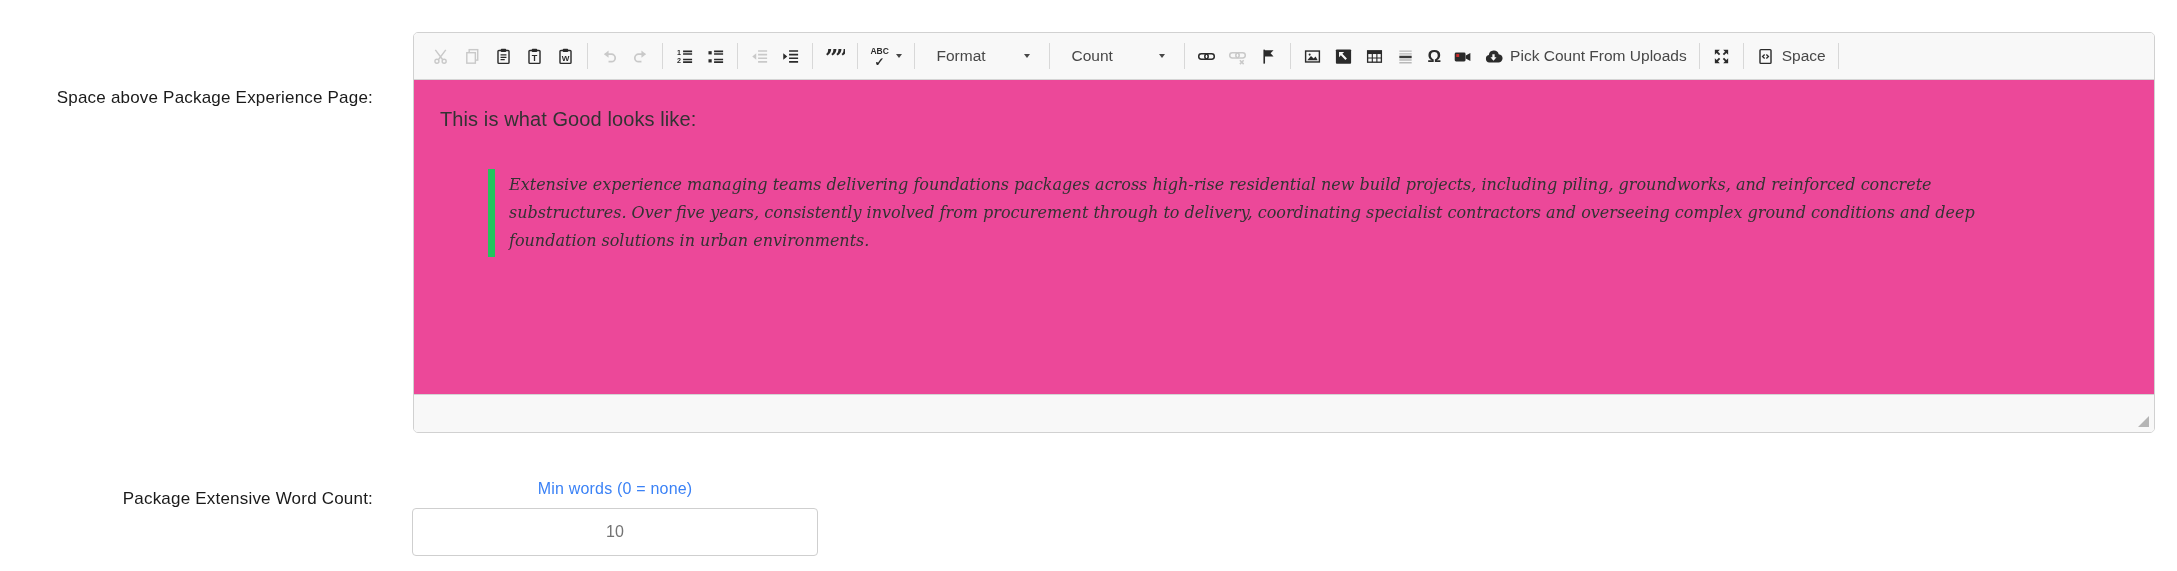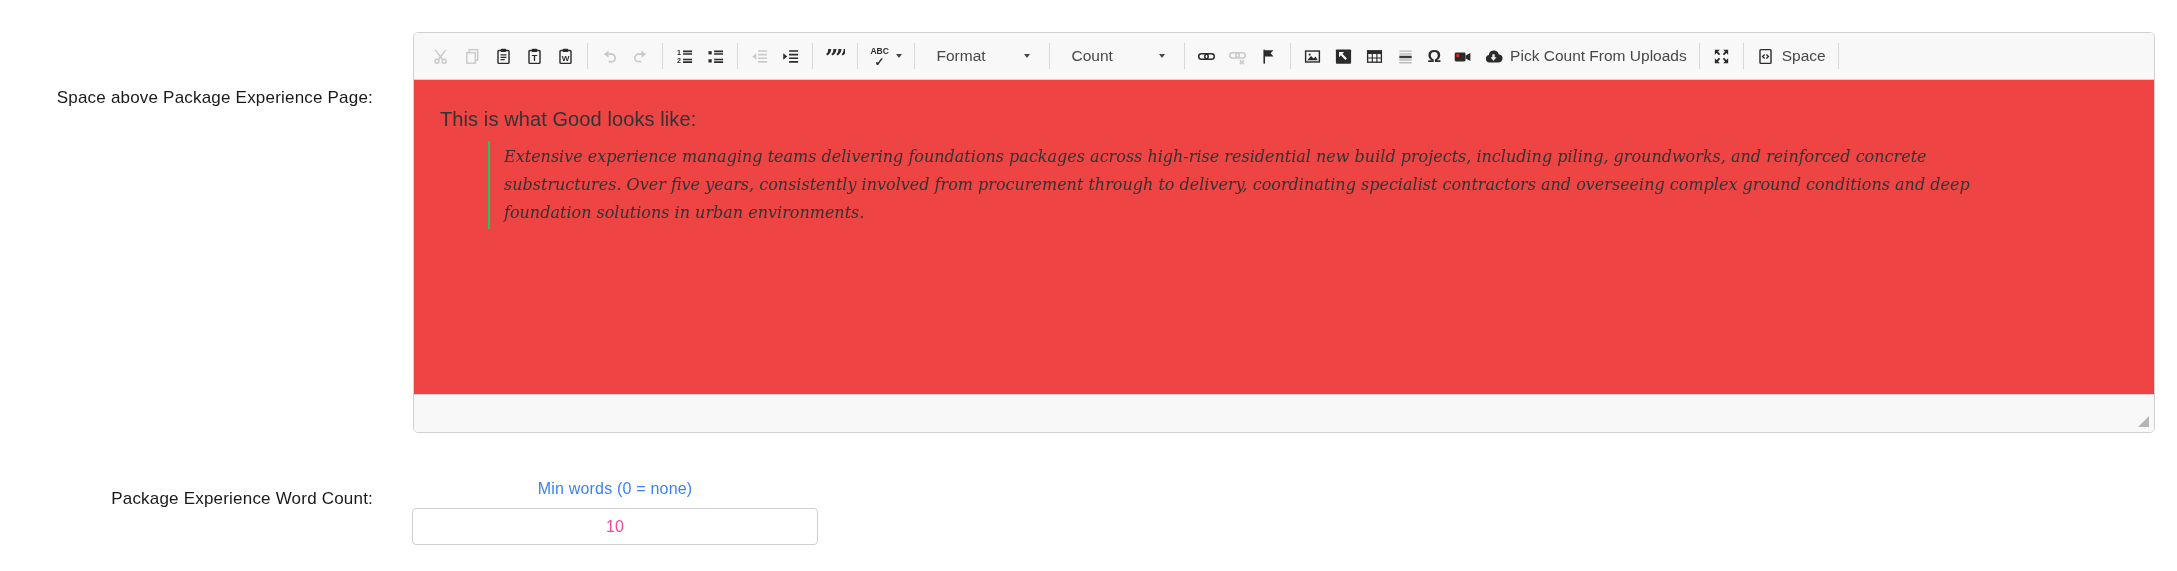--- a/index.html
+++ b/index.html
@@ -36,43 +36,43 @@
   .quote-glyph { font-family:"DejaVu Serif", serif; font-weight:bold; font-size:23px;
                  letter-spacing:-3px; line-height:19px; height:19px; overflow:hidden; }
   .omega-glyph { font-size:17px; font-weight:600; line-height:19px; }
   .spell-ic { position:relative; width:21px; height:19px; }
   .spell-abc { position:absolute; top:0; left:0; font-size:8.5px; font-weight:bold;
                letter-spacing:0; line-height:9px; }
   .spell-chk { position:absolute; bottom:-3px; left:4px; font-size:12px; font-weight:bold; }
   .spell-caret { margin-left:5px; }
 
   
-  .content { flex:1 1 auto; background:#ef4444; padding:0 26px; overflow:hidden; }
+  .content { flex:1 1 auto; background:#ec4899; padding:0 26px; overflow:hidden; }
   .content h2 { margin-top:28px; font-size:20px; font-weight:normal; color:#333;
                 letter-spacing:.1px; }
-  blockquote { margin:10px 0 0 48px; border-left:2px solid #22c55e;
+  blockquote { margin:38px 0 0 48px; border-left:7px solid #22c55e;
                padding:2px 0 2px 14px; width:1555px; }
   blockquote p { font-family:"DejaVu Serif", serif; font-style:italic;
                  font-size:16px; line-height:1.75; color:#333; }
 
   
   .editor-footer { flex:0 0 38px; background:#f8f8f8; border-top:1px solid #d4d4d4;
                    border-radius:0 0 4px 4px; position:relative; }
   .resize-grip { position:absolute; right:5px; bottom:5px; width:0; height:0;
                  border-style:solid; border-width:0 0 11px 11px;
                  border-color:transparent transparent #b5b5b5 transparent; cursor:se-resize; }
 
   
   .wc-group { position:absolute; width:406px; text-align:center; }
   .wc-min { left:412px; top:480px; }
   .wc-max { left:857px; top:480px; }
   .wc-label { font-size:16px; color:#3b82f6; letter-spacing:.2px; }
-  .wc-input { margin-top:10px; width:406px; height:37px; border:1px solid #cfcfcf;
+  .wc-input { margin-top:10px; width:406px; height:48px; border:1px solid #cfcfcf;
               border-radius:4px; background:#fff; text-align:center; font-size:16px;
-              color:#ec4899; font-family:"Liberation Sans", sans-serif; outline:none; display:block; }
+              color:#737373; font-family:"Liberation Sans", sans-serif; outline:none; display:block; }
 </style>
 </head>
 <body>
 
 <div class="canvas">
 
   <div class="form-label lbl-editor">Space above Package Experience Page:</div>
 
   <div class="editor">
 
@@ -332,21 +332,21 @@
       <blockquote>
         <p>Extensive experience managing teams delivering foundations packages across high-rise residential new build projects, including piling, groundworks, and reinforced concrete substructures. Over five years, consistently involved from procurement through to delivery, coordinating specialist contractors and overseeing complex ground conditions and deep foundation solutions in urban environments.</p>
       </blockquote>
     </div>
 
     <div class="editor-footer">
       <div class="resize-grip"></div>
     </div>
   </div>
 
-  <div class="form-label lbl-wordcount">Package Experience Word Count:</div>
+  <div class="form-label lbl-wordcount">Package Extensive Word Count:</div>
 
   <div class="wc-group wc-min">
     <div class="wc-label">Min words (0 = none)</div>
     <input class="wc-input" type="text" value="10" style="">
   </div>
 
 
 </div>
 
 </body></html>

